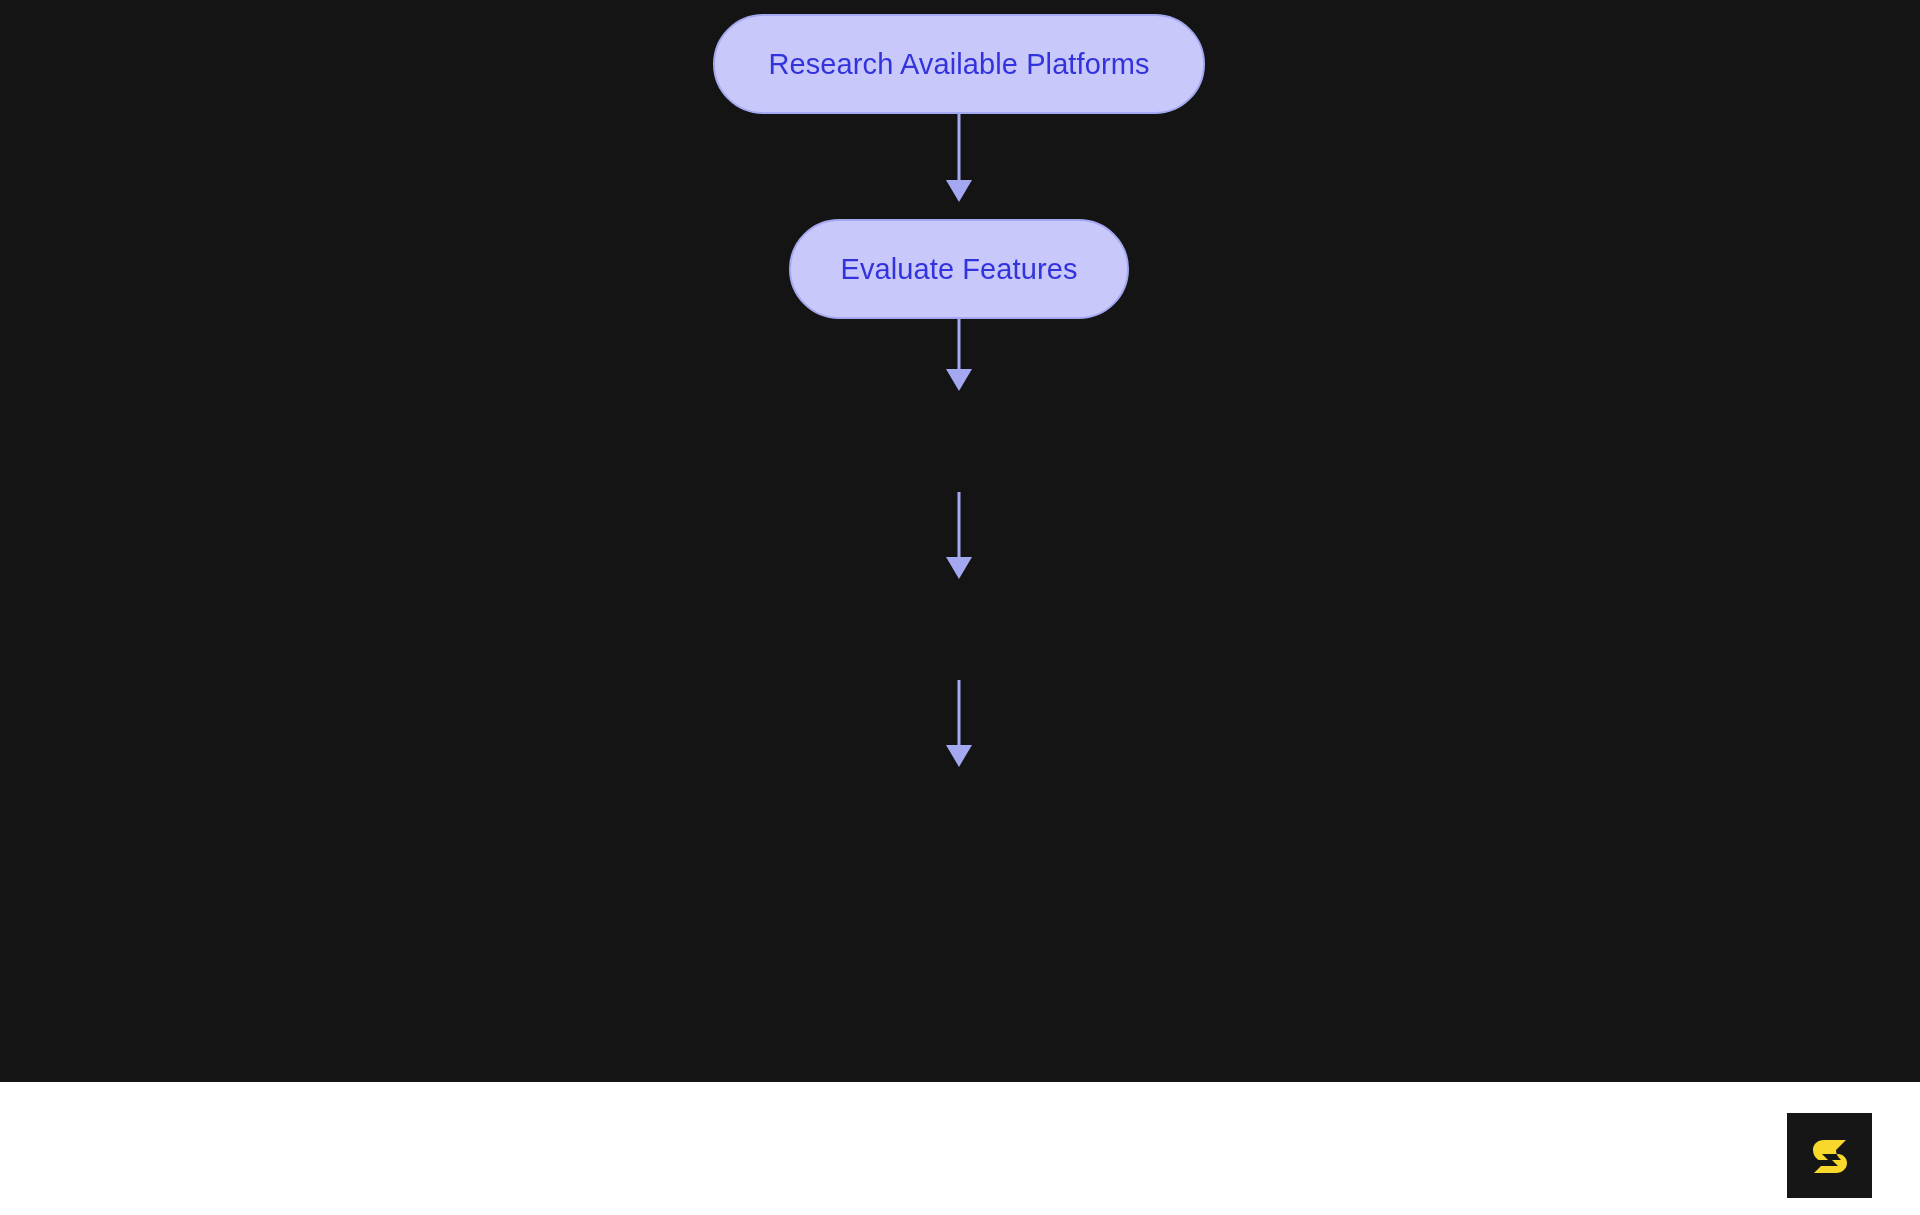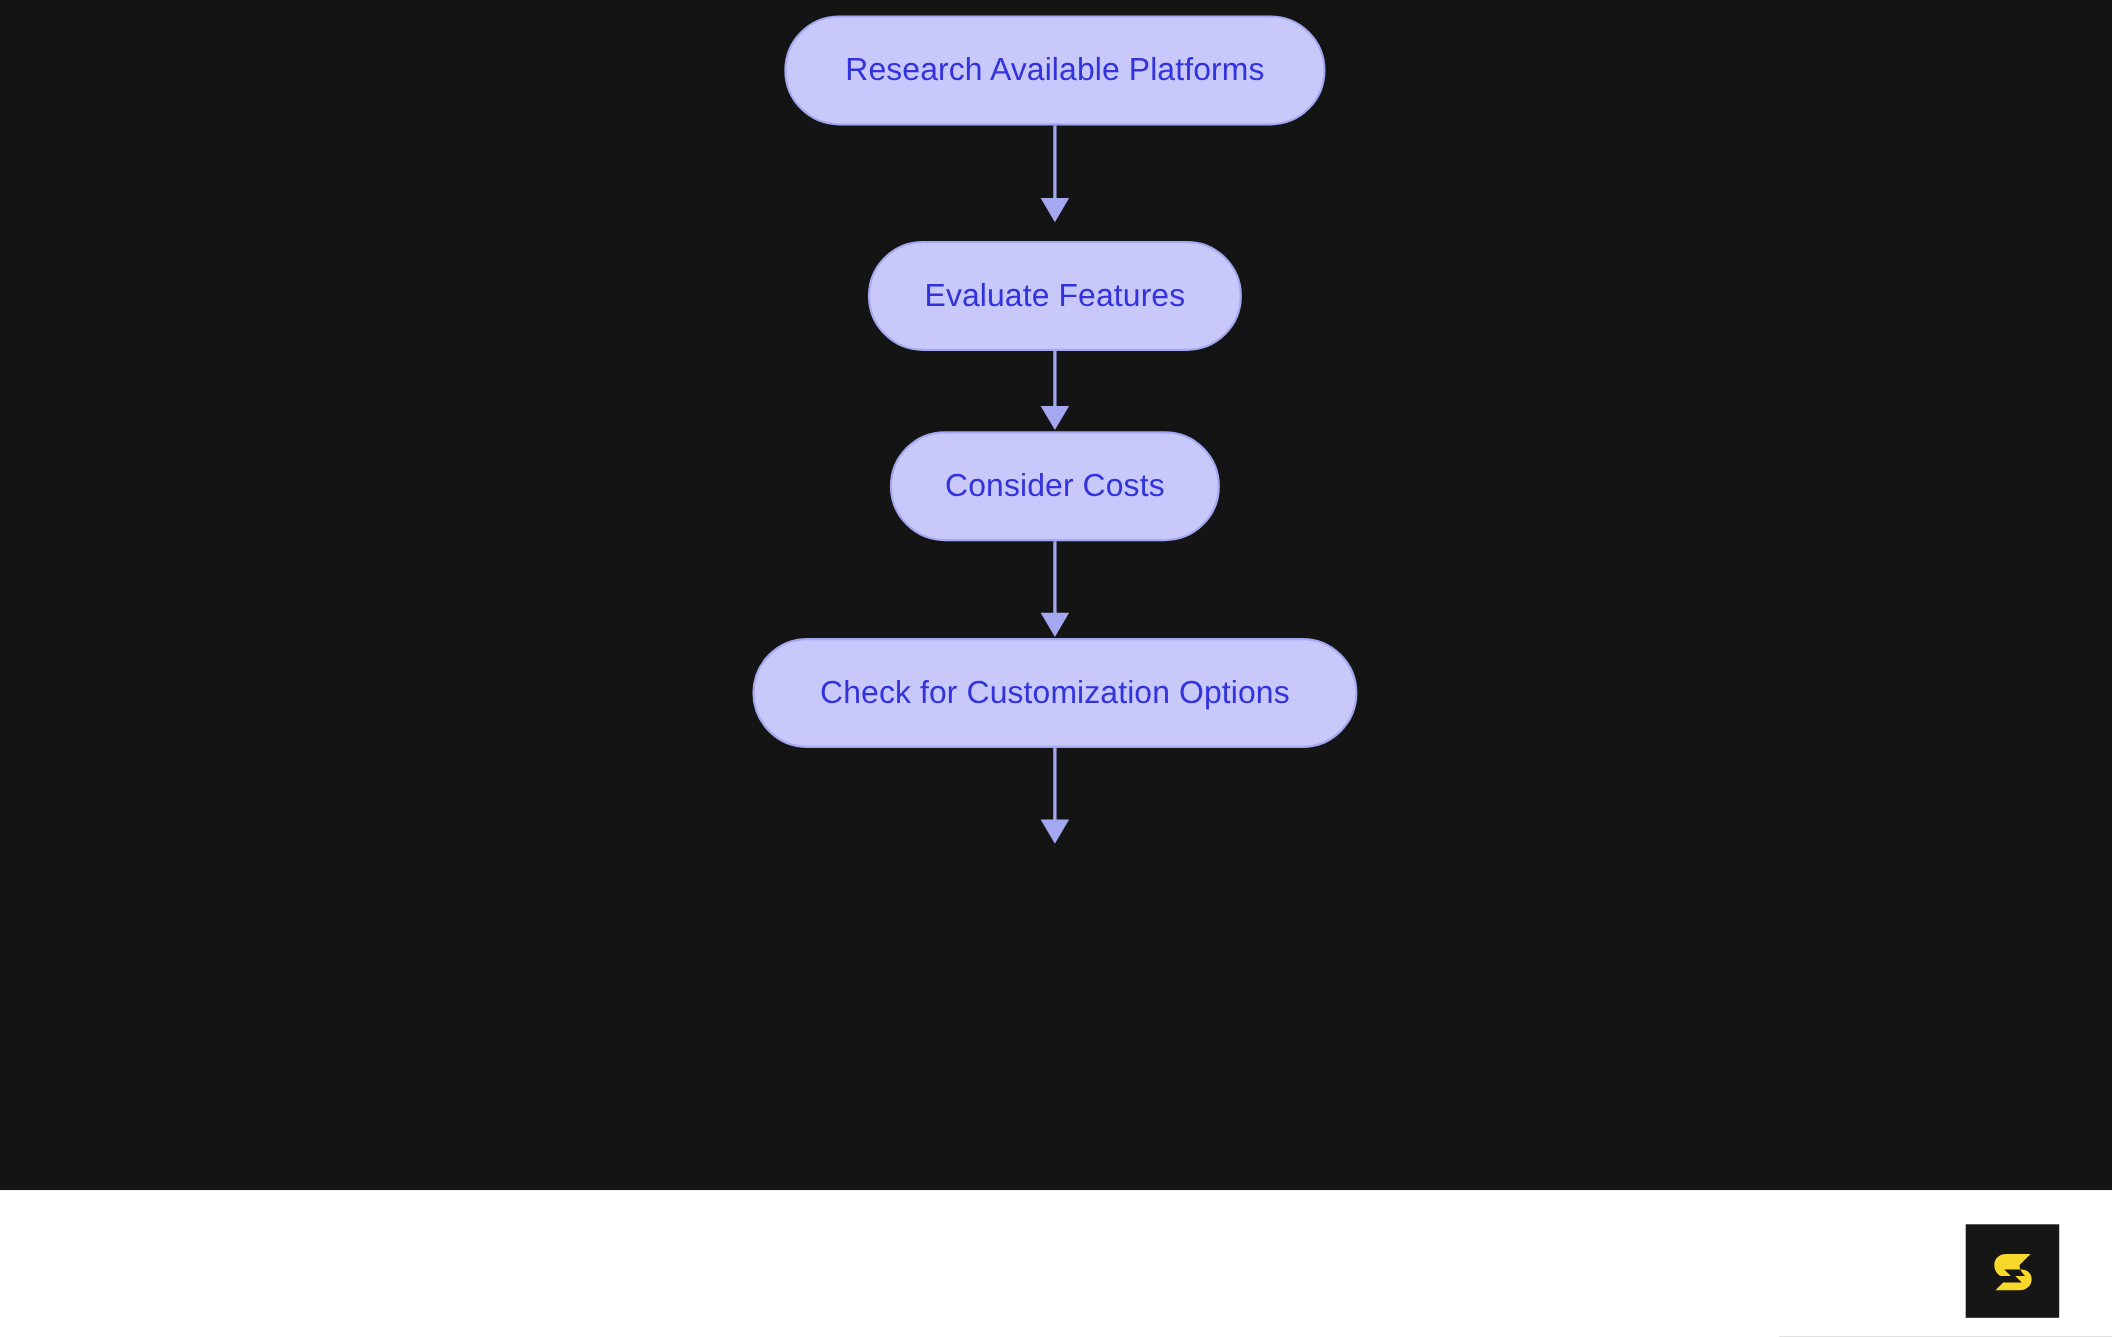--- a/index.html
+++ b/index.html
@@ -140,27 +140,21 @@
       <div class="edge-head" id="edge-3-head"></div>
 
       <div class="node" id="node-0">
         <span class="node-label">Research Available Platforms</span>
       </div>
 
       <div class="node" id="node-1">
         <span class="node-label">Evaluate Features</span>
       </div>
 
-      <div class="node" id="node-2">
-        <span class="node-label">Consider Costs</span>
-      </div>
 
-      <div class="node" id="node-3">
-        <span class="node-label">Check for Customization Options</span>
-      </div>
 
 
     </div>
   </div>
 
   <div id="footer">
     <div id="brand-logo">
       <span>
         <svg width="56" height="56" viewBox="0 0 56 56" aria-hidden="true">
           <path d="M44 12 L22 12 C15 12 11 16.5 11 22 C11 26.5 13 29.5 16.5 32 L26 32 L20 26 L36 26 C41 26 45 30 45 35 C45 40.5 40.5 45 34 45 L12 45 L19 38 L36 38 L30 32 L39 32 C36 29 34 26.5 34 22 L44 12 Z" fill="#f8d92b"></path>

